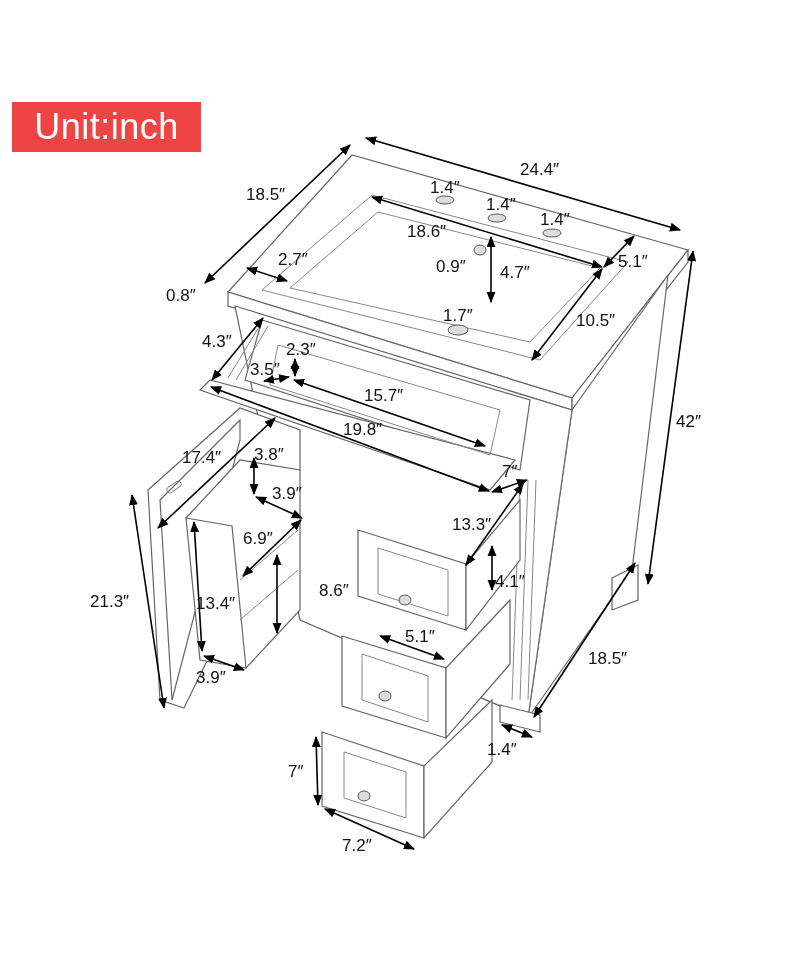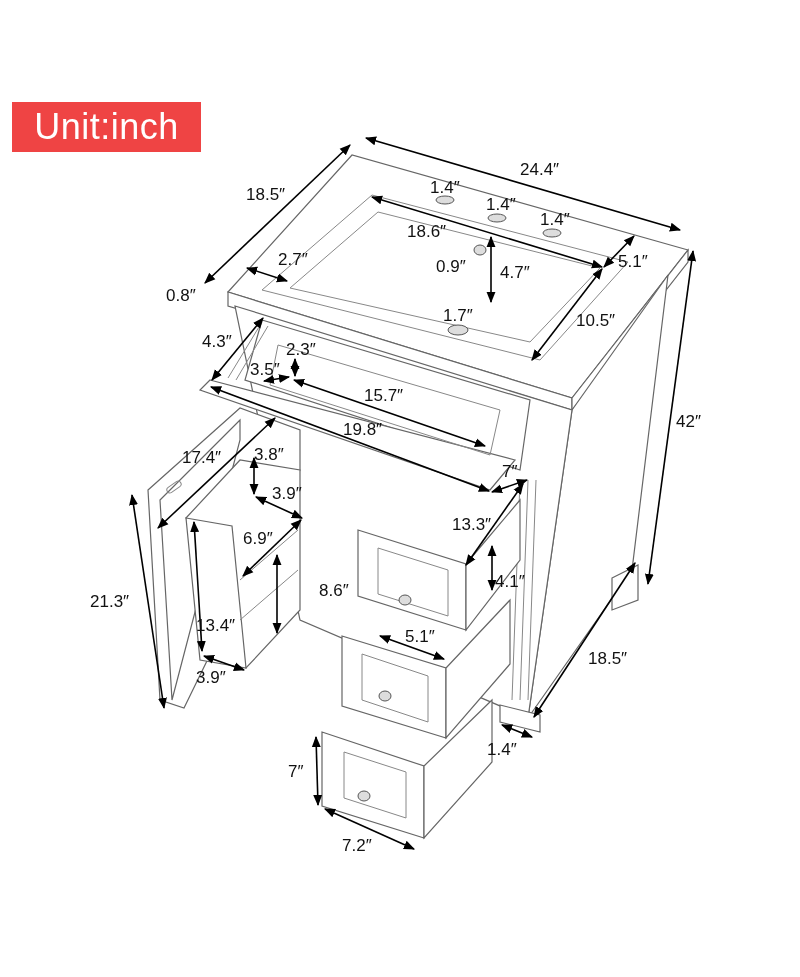--- a/index.html
+++ b/index.html
@@ -147,21 +147,21 @@
 <span class="dim" style="left:286px;top:340px;">2.3″</span>
 <span class="dim" style="left:250px;top:360px;">3.5″</span>
 <span class="dim" style="left:364px;top:386px;">15.7″</span>
 <span class="dim" style="left:343px;top:420px;">19.8″</span>
 <span class="dim" style="left:502px;top:462px;">7″</span>
 <span class="dim" style="left:182px;top:448px;">17.4″</span>
 <span class="dim" style="left:254px;top:445px;">3.8″</span>
 <span class="dim" style="left:272px;top:484px;">3.9″</span>
 <span class="dim" style="left:243px;top:529px;">6.9″</span>
 <span class="dim" style="left:279px;top:581px;margin-left:40px;">8.6″</span>
-<span class="dim" style="left:196px;top:594px;margin-top:22px;">13.4″</span>
+<span class="dim" style="left:196px;top:594px;">13.4″</span>
 <span class="dim" style="left:196px;top:668px;">3.9″</span>
 <span class="dim" style="left:90px;top:592px;">21.3″</span>
 <span class="dim" style="left:452px;top:515px;">13.3″</span>
 <span class="dim" style="left:495px;top:572px;">4.1″</span>
 <span class="dim" style="left:405px;top:627px;">5.1″</span>
 <span class="dim" style="left:588px;top:649px;">18.5″</span>
 <span class="dim" style="left:487px;top:740px;">1.4″</span>
 <span class="dim" style="left:288px;top:762px;">7″</span>
 <span class="dim" style="left:342px;top:836px;">7.2″</span>
 

